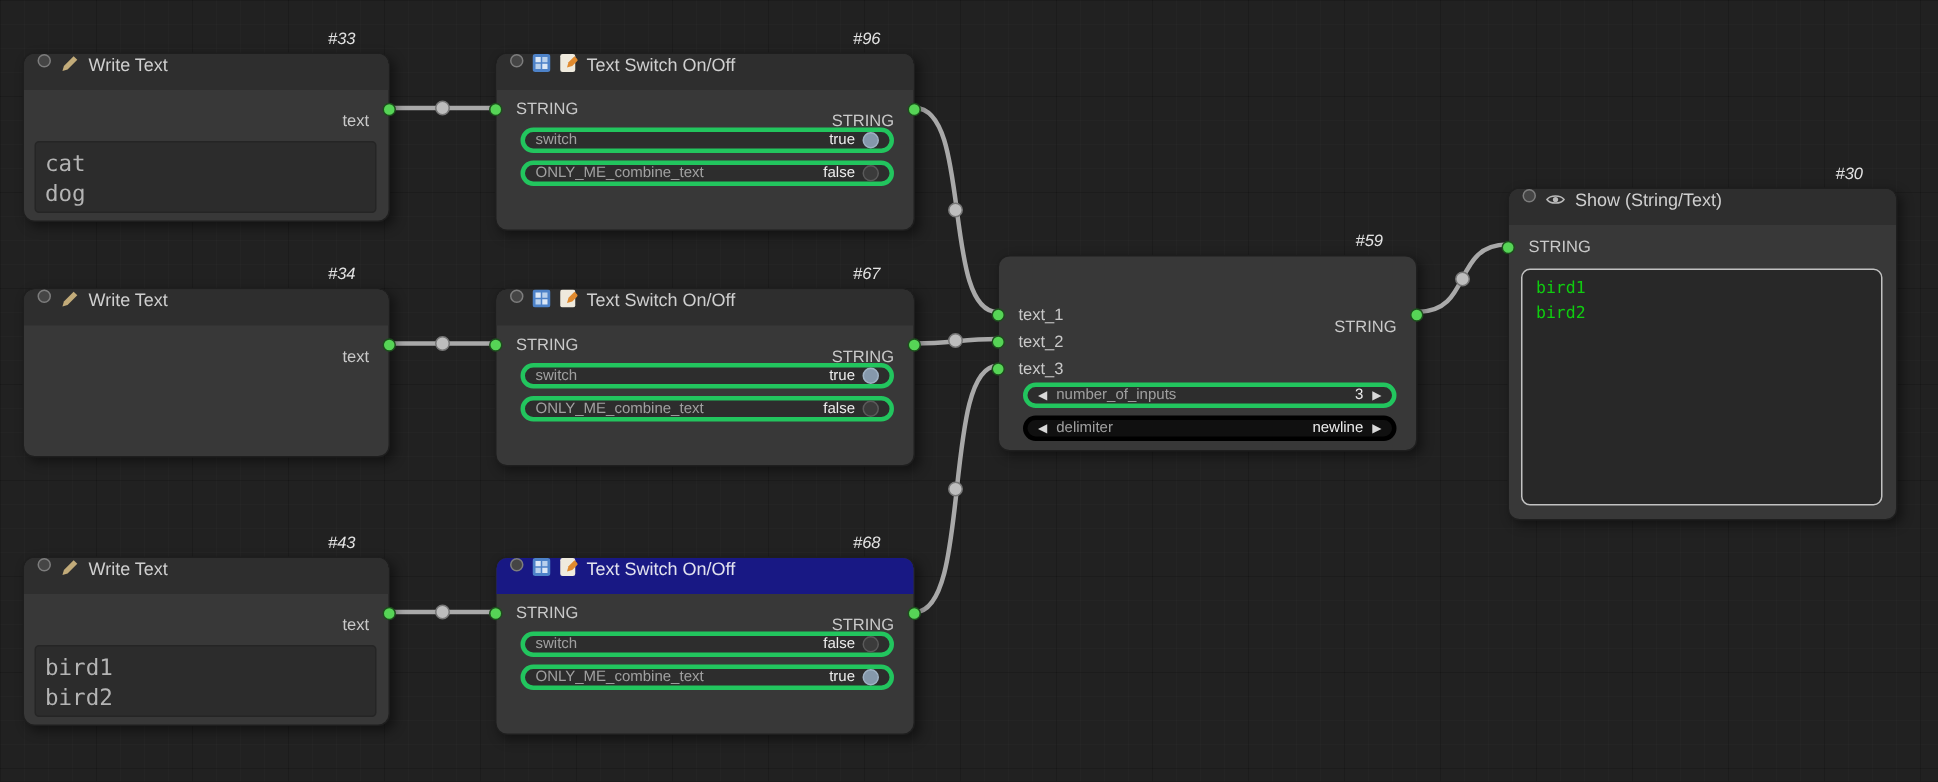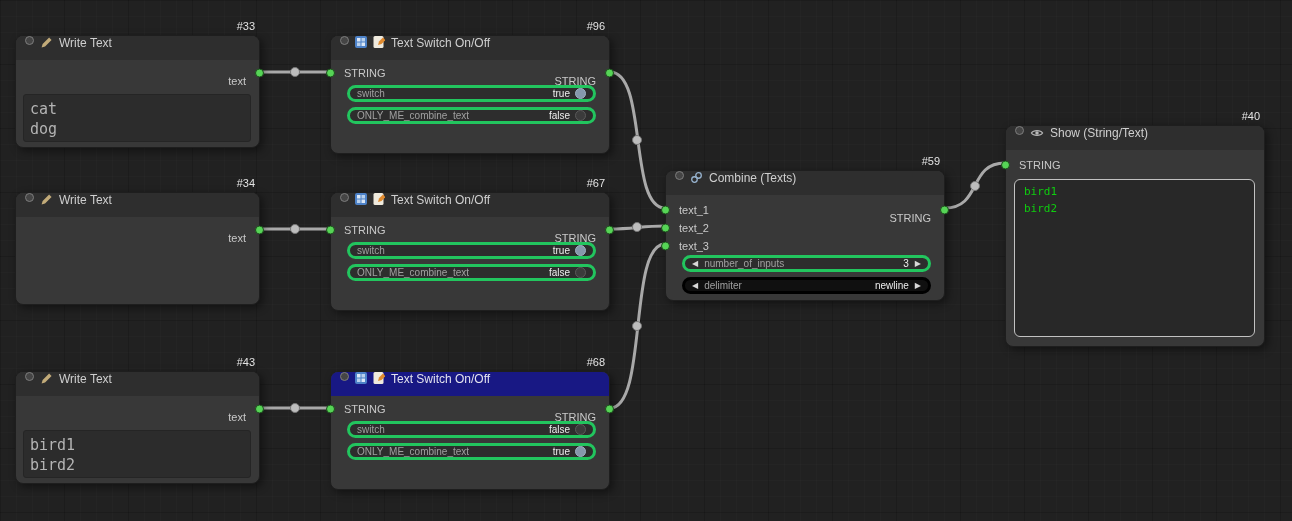--- a/index.html
+++ b/index.html
@@ -24,21 +24,21 @@
     height:24px;background:#2e2e2e;border-radius:7px 7px 0 0;
     display:flex;gap:6px;padding:0 9px;
     color:#cfcfcf;font-size:12px;white-space:nowrap;
   }
   .node.selected .title{background:#181884;color:#e2e2ee;}
   .collapse{
     width:9px;height:9px;border-radius:50%;background:#454545;
     border:1px solid #7d7d7d;flex:0 0 auto;box-sizing:border-box;
   }
   .ticon{display:inline-flex;flex:0 0 auto;line-height:0;}
-  .badge{position:absolute;top:-16px;right:4px;color:#e3e3e3;font-size:11px;}
+  .badge{position:absolute;top:-16px;right:22px;color:#e3e3e3;font-size:11px;font-style:italic;}
   .slotrow{position:absolute;left:0;right:0;height:16px;display:flex;align-items:center;font-size:11px;color:#c9c9c9;}
   .slabel-l{margin-left:13px;}
   .slabel-r{margin-left:auto;margin-right:13px;margin-top:15px;}
   .port{
     position:absolute;width:9px;height:9px;border-radius:50%;
     background:#56d456;border:1px solid #1d4d1d;box-sizing:border-box;top:50%;
   }
   .port.pl{left:-5px;transform:translateY(-50%);}
   .port.pr{right:-5px;transform:translateY(-50%);}
   .widget{
@@ -263,30 +263,20 @@
     </div>
     <div class="widget" style="top:71px">
       <span class="wlabel">ONLY_ME_combine_text</span>
       <span class="wvalue">true</span>
       <span class="toggle" data-state="true"></span>
     </div>
   </div>
 
   <div class="node" style="left:665px;top:170px;width:280px;height:131px">
     <div class="badge">#59</div>
-    <div class="title">
-      <span class="collapse"></span>
-      <span class="ticon">
-          <svg width="13" height="13" viewBox="0 0 16 16" fill="none" stroke="#97b3cf" stroke-width="1.6">
-            <circle cx="5.5" cy="10.5" r="3.4"></circle>
-            <circle cx="10.5" cy="5.5" r="3.4"></circle>
-          </svg>
-        </span>
-      <span>Combine (Texts)</span>
-    </div>
     <div class="slotrow" style="top:31px">
       <span class="port pl"></span>
       <span class="slabel-l">text_1</span>
       <span class="slabel-r">STRING</span>
       <span class="port pr"></span>
     </div>
     <div class="slotrow" style="top:49px">
       <span class="port pl"></span>
       <span class="slabel-l">text_2</span>
     </div>
@@ -302,21 +292,21 @@
     </div>
     <div class="widget dark" style="top:106px">
       <span class="arrow al">◀</span>
       <span class="wlabel">delimiter</span>
       <span class="wvalue">newline</span>
       <span class="arrow ar">▶</span>
     </div>
   </div>
 
   <div class="node" style="left:1005px;top:125px;width:260px;height:222px">
-    <div class="badge">#40</div>
+    <div class="badge">#30</div>
     <div class="title">
       <span class="collapse"></span>
       <span class="ticon">
           <svg width="14" height="14" viewBox="0 0 16 16">
             <path d="M1.5 8c2.6-3.6 10.4-3.6 13 0-2.6 3.6-10.4 3.6-13 0z" fill="none" stroke="#b9b9b9" stroke-width="1.2"></path>
             <circle cx="8" cy="8" r="2" fill="#b9b9b9"></circle>
           </svg>
         </span>
       <span>Show (String/Text)</span>
     </div>

